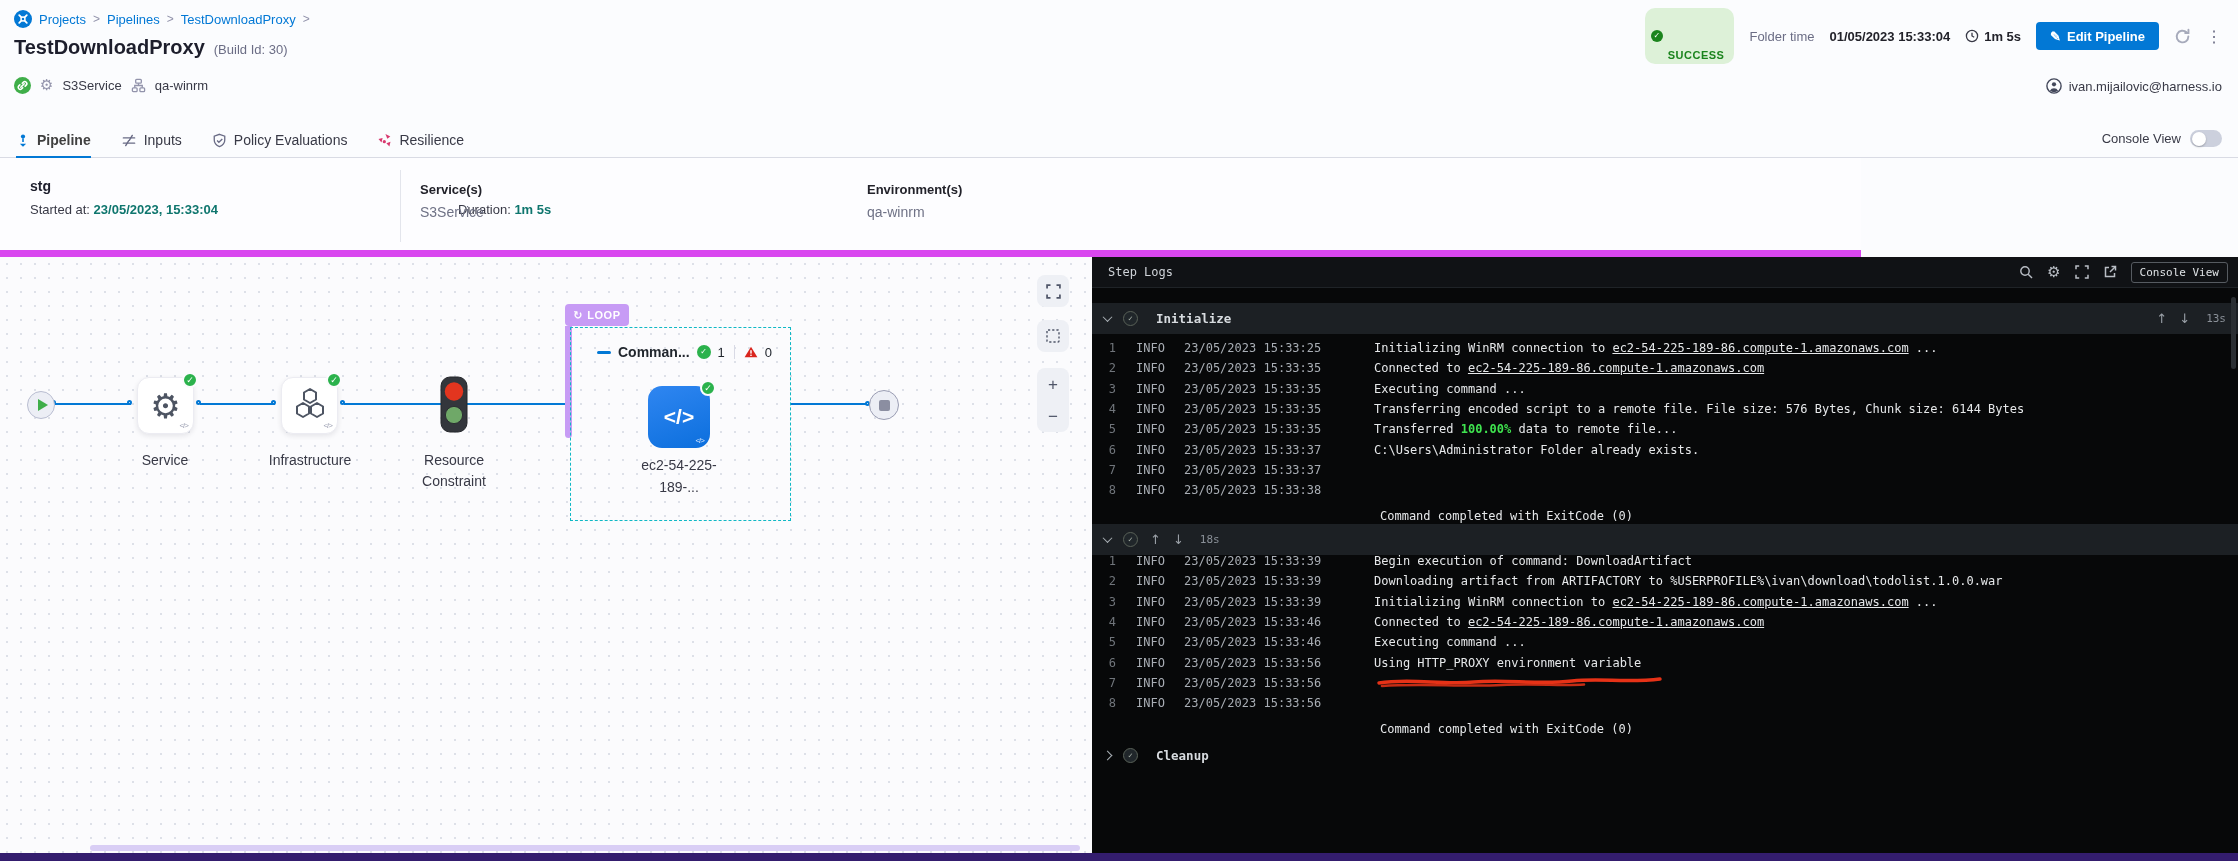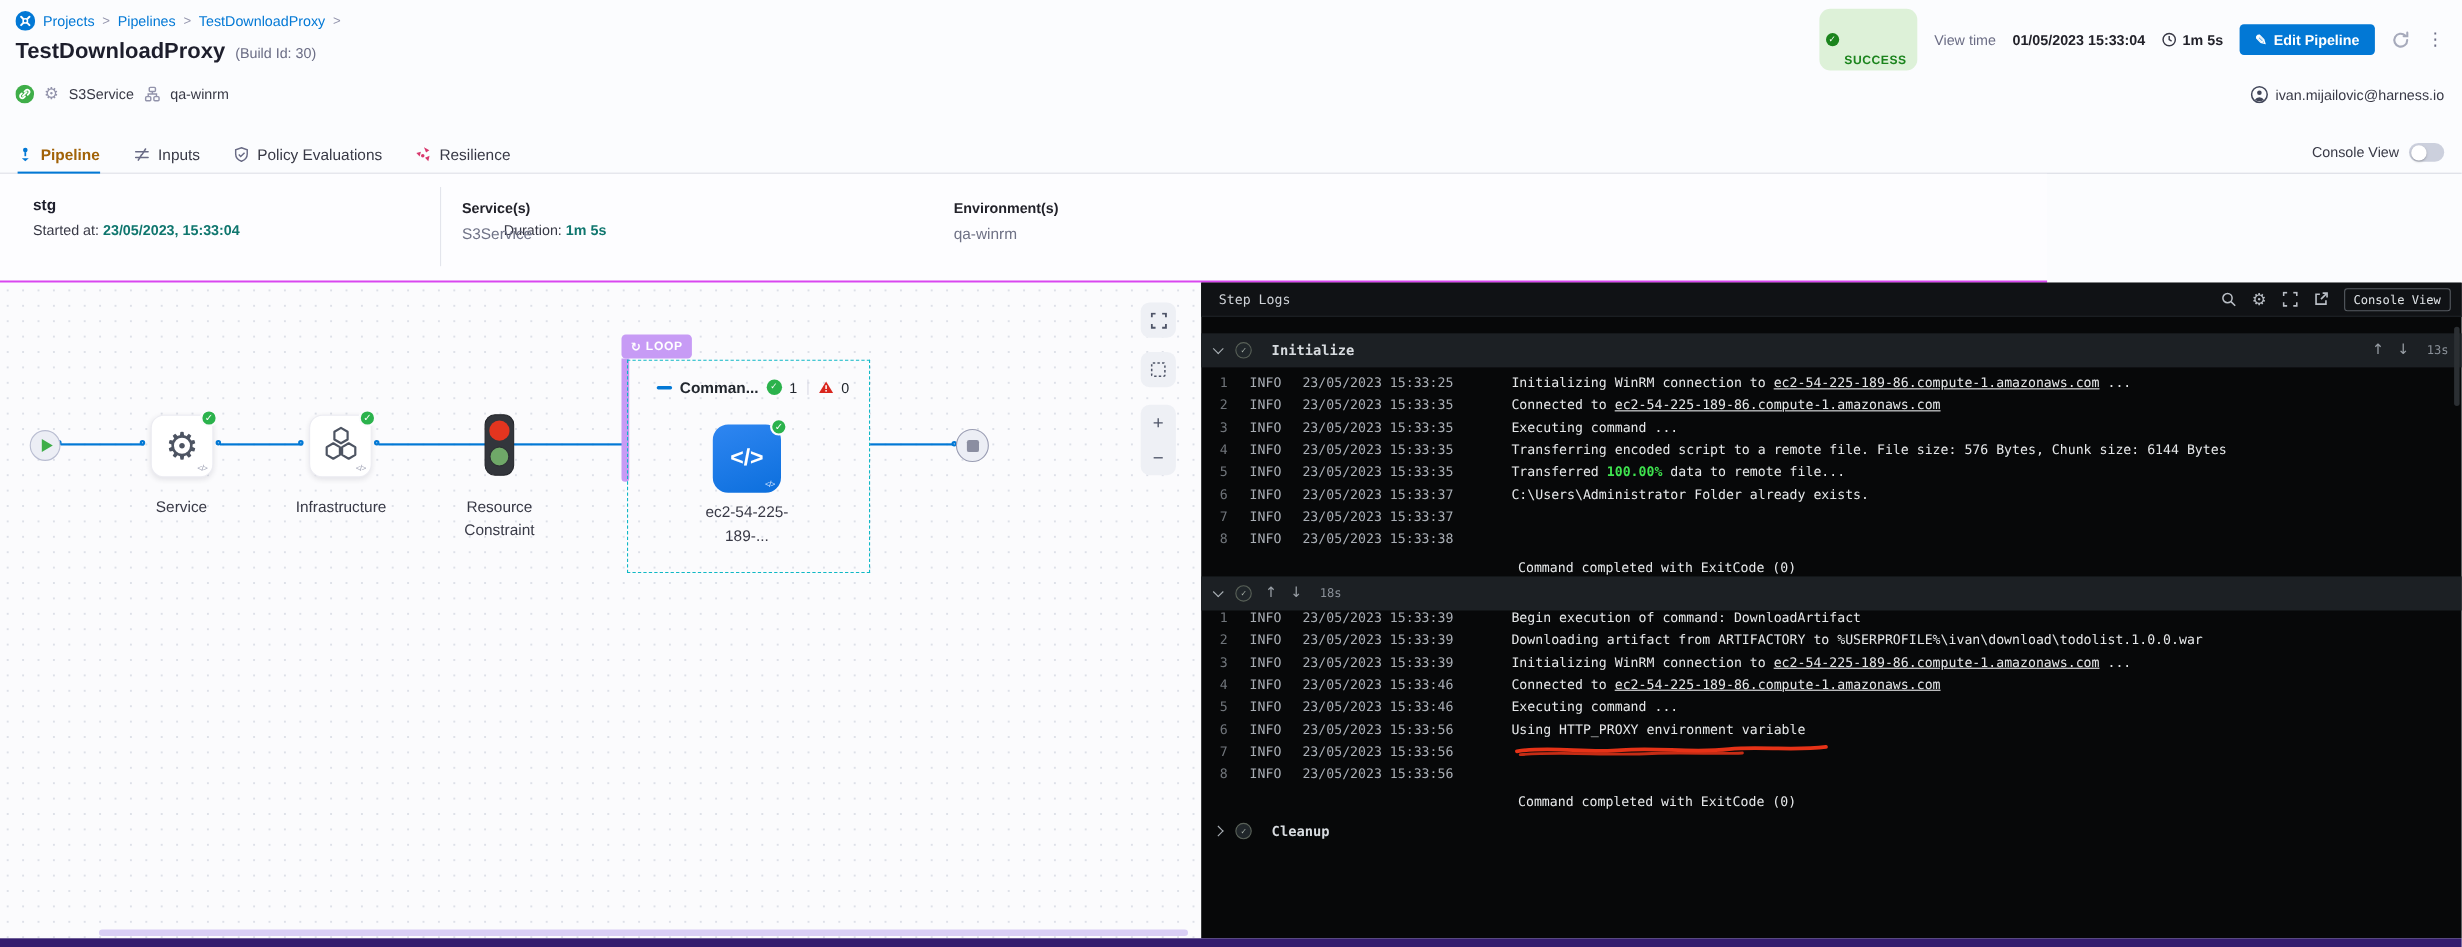--- a/index.html
+++ b/index.html
@@ -25,27 +25,27 @@
   .dur-wrap { display:flex; align-items:center; gap:5px; }
   .btn-primary { display:flex; align-items:center; gap:6px; background:#0278d5; color:#fff; font-size:13px; font-weight:600; border:none; border-radius:4px; height:28px; padding:0 14px; cursor:pointer; }
   .icon-btn { background:none; border:none; cursor:pointer; display:flex; align-items:center; }
   .kebab { font-size:16px; color:#6b6d85; }
   .email-row { position:absolute; right:16px; top:78px; display:flex; align-items:center; gap:7px; font-size:13px; color:#383946; }
 
   
   #tabbar { position:absolute; left:0; top:124px; width:2238px; height:34px; border-bottom:1px solid #d9dbe4; }
   .tabs { position:absolute; left:16px; top:0; height:34px; display:flex; gap:30px; }
   .tab { display:flex; align-items:center; gap:7px; font-size:14px; color:#383946; height:34px; cursor:pointer; border-bottom:2.5px solid transparent; }
-  .tab.active { color:#a16207; font-weight:700; border-bottom-color:#0278d5; }
+  .tab.active { color:#404040; font-weight:700; border-bottom-color:#0278d5; }
   .console-toggle { position:absolute; right:16px; top:6px; display:flex; align-items:center; gap:9px; font-size:13px; color:#383946; }
   .switch { width:32px; height:17px; border-radius:9px; background:#ccd0dd; position:relative; cursor:pointer; }
   .switch .knob { position:absolute; left:1.5px; top:1.5px; width:14px; height:14px; border-radius:50%; background:#fff; box-shadow:0 1px 2px rgba(0,0,0,.25); }
 
   
-  #stagebar { position:absolute; left:0; top:158px; width:1861px; height:99px; background:#fdfdff; border-bottom:2px solid #d946ef; }
+  #stagebar { position:absolute; left:0; top:158px; width:1861px; height:99px; background:#fdfdff; border-bottom:7px solid #d946ef; }
   .stg-name { position:absolute; left:30px; top:20px; font-size:14px; font-weight:700; color:#1d1e2c; }
   .stg-started { position:absolute; left:30px; top:44px; font-size:13px; color:#383946; }
   .stg-started b, .stg-dur b { color:#0f766e; }
   .stg-dur { position:absolute; left:458px; top:44px; font-size:13px; color:#383946; }
   .stg-divider { position:absolute; left:400px; top:12px; height:72px; border-left:1px solid #e3e5ec; }
   .col-head { font-size:13px; font-weight:700; color:#22222a; }
   .col-val { font-size:14px; color:#6f7286; margin-top:7px; }
   .svc-col { position:absolute; left:420px; top:24px; }
   .env-col { position:absolute; left:867px; top:24px; }
 
@@ -164,21 +164,21 @@
           </svg>
       </span>
       <span>qa-winrm</span>
     </div>
 
     <div class="topright">
       <span class="badge-success">
         <span class="dot">✓</span>
         <span class="txt">SUCCESS</span>
       </span>
-      <span class="lbl-gray">View time</span>
+      <span class="lbl-gray">Folder time</span>
       <span class="val-dark">01/05/2023 15:33:04</span>
       <span class="dur-wrap">
         <span style="display:flex;">
           <svg width="14" height="14" viewBox="0 0 14 14" fill="none" stroke="#383946" stroke-width="1.3">
               <circle cx="7" cy="7" r="5.6"></circle>
               <path d="M7 3.8V7l2.2 1.3"></path>
             </svg>
         </span>
         <span class="val-dark">1m 5s</span>
       </span>

